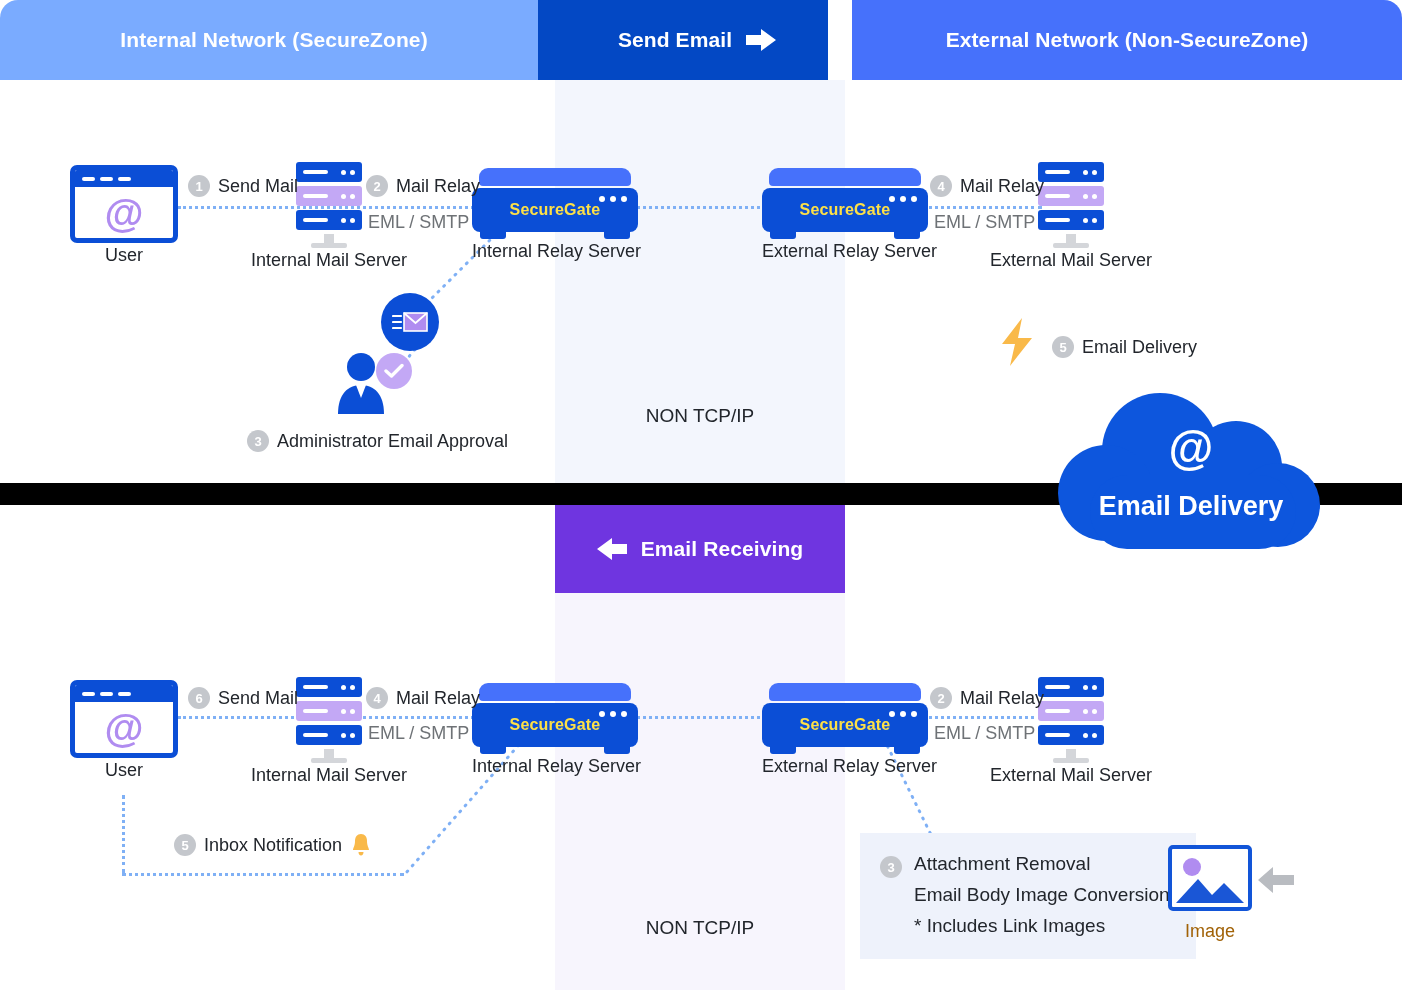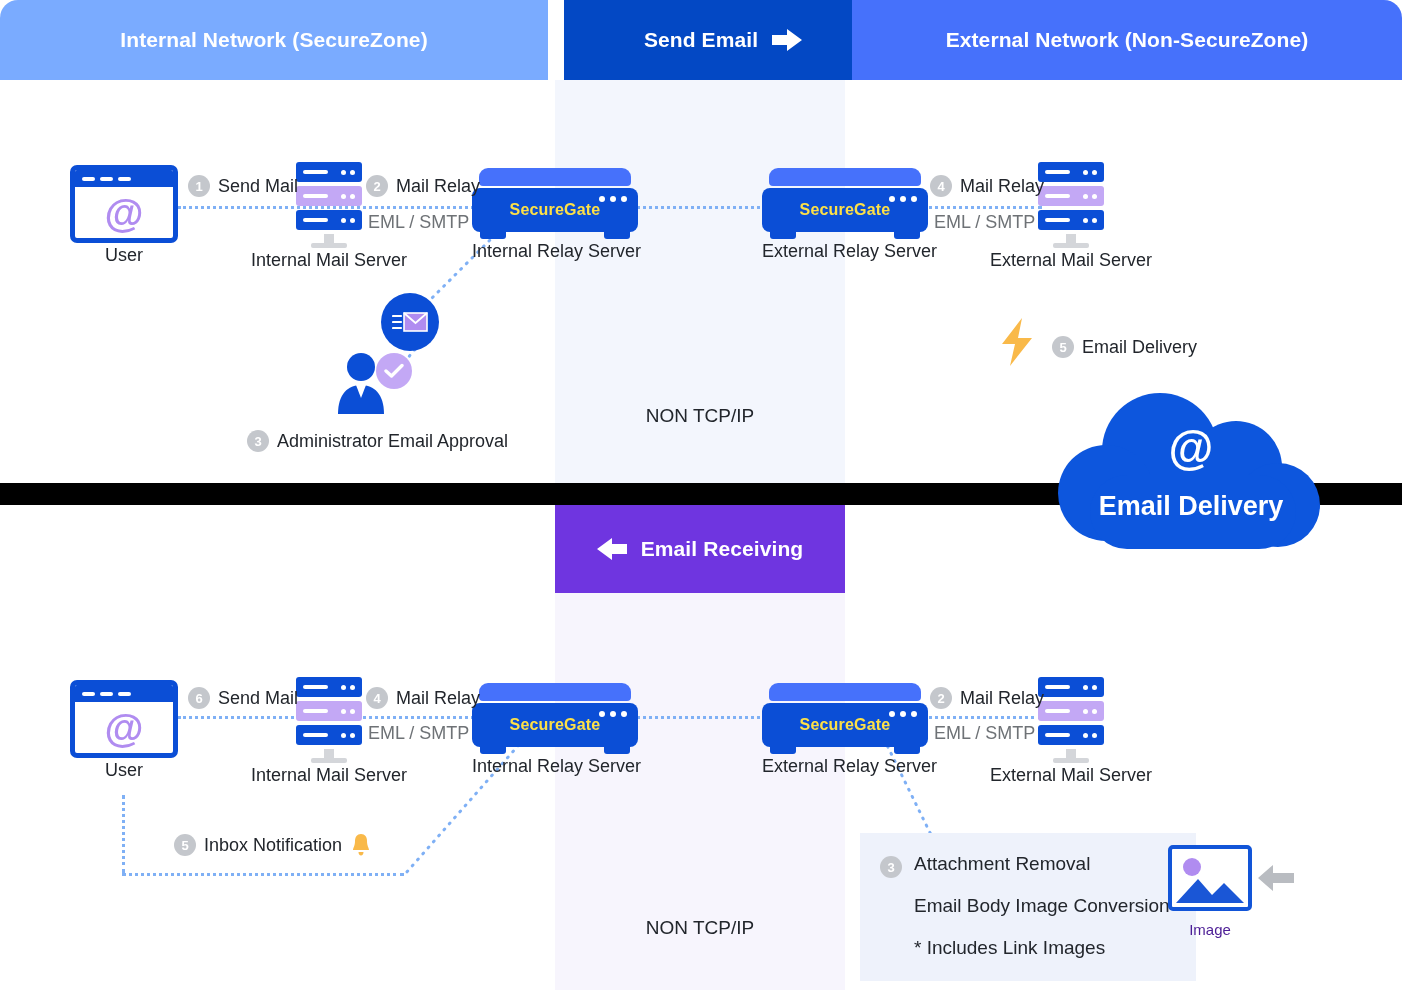--- a/index.html
+++ b/index.html
@@ -23,21 +23,21 @@
 
   .divider-bar {
     position: absolute; left: 0; top: 483px;
     width: 1402px; height: 22px; background: #000000;
   }
 
   
   .hdr { position: absolute; top: 0; height: 80px; display: flex;
          align-items: center; justify-content: center; }
   .hdr-left   { left: 0;     width: 548px; background: #7aabff; }
-  .hdr-mid    { left: 564px; width: 290px; background: #0348c4; padding-left: 28px; }
+  .hdr-mid    { left: 538px; width: 290px; background: #0348c4; padding-left: 28px; }
   .hdr-right  { left: 852px; width: 550px; background: #4671fb; justify-content: center; }
   .hdr-text {
     color: #ffffff; font-size: 21px; font-weight: bold;
     letter-spacing: .1px; white-space: nowrap;
   }
   .hdr-mid-inner { display: flex; align-items: center; gap: 14px; }
   .arrow-right, .arrow-left {
     width: 30px; height: 22px; position: relative; flex: none;
   }
   .arrow-right svg, .arrow-left svg { display: block; }
@@ -163,27 +163,27 @@
   .cloud-text {
     position: absolute; width: 100%; text-align: center; color: #ffffff;
     font-weight: bold; pointer-events: none;
   }
 
   
   .infobox {
     position: absolute; background: #eef2fb; padding: 20px 26px 22px 20px;
   }
   .infobox-row { display: flex; align-items: flex-start; gap: 12px; }
-  .infobox-lines { display: flex; flex-direction: column; gap: 20px; }
+  .infobox-lines { display: flex; flex-direction: column; gap: 9px; }
   .infobox-line { font-size: 19px; color: #22262c; white-space: nowrap; }
 
   
   .iconpair { position: absolute; display: flex; align-items: center; gap: 6px; }
   .icon-col { text-align: center; }
-  .icon-cap { font-size: 15px; color: #4c1d95; margin-top: 10px; }
+  .icon-cap { font-size: 18px; color: #a16207; margin-top: 10px; }
 </style>
 </head>
 <body>
 
 <div id="root">
 
   <div class="panel" id="panel-send">
 
     <div class="midband" id="midband-top"></div>
 

